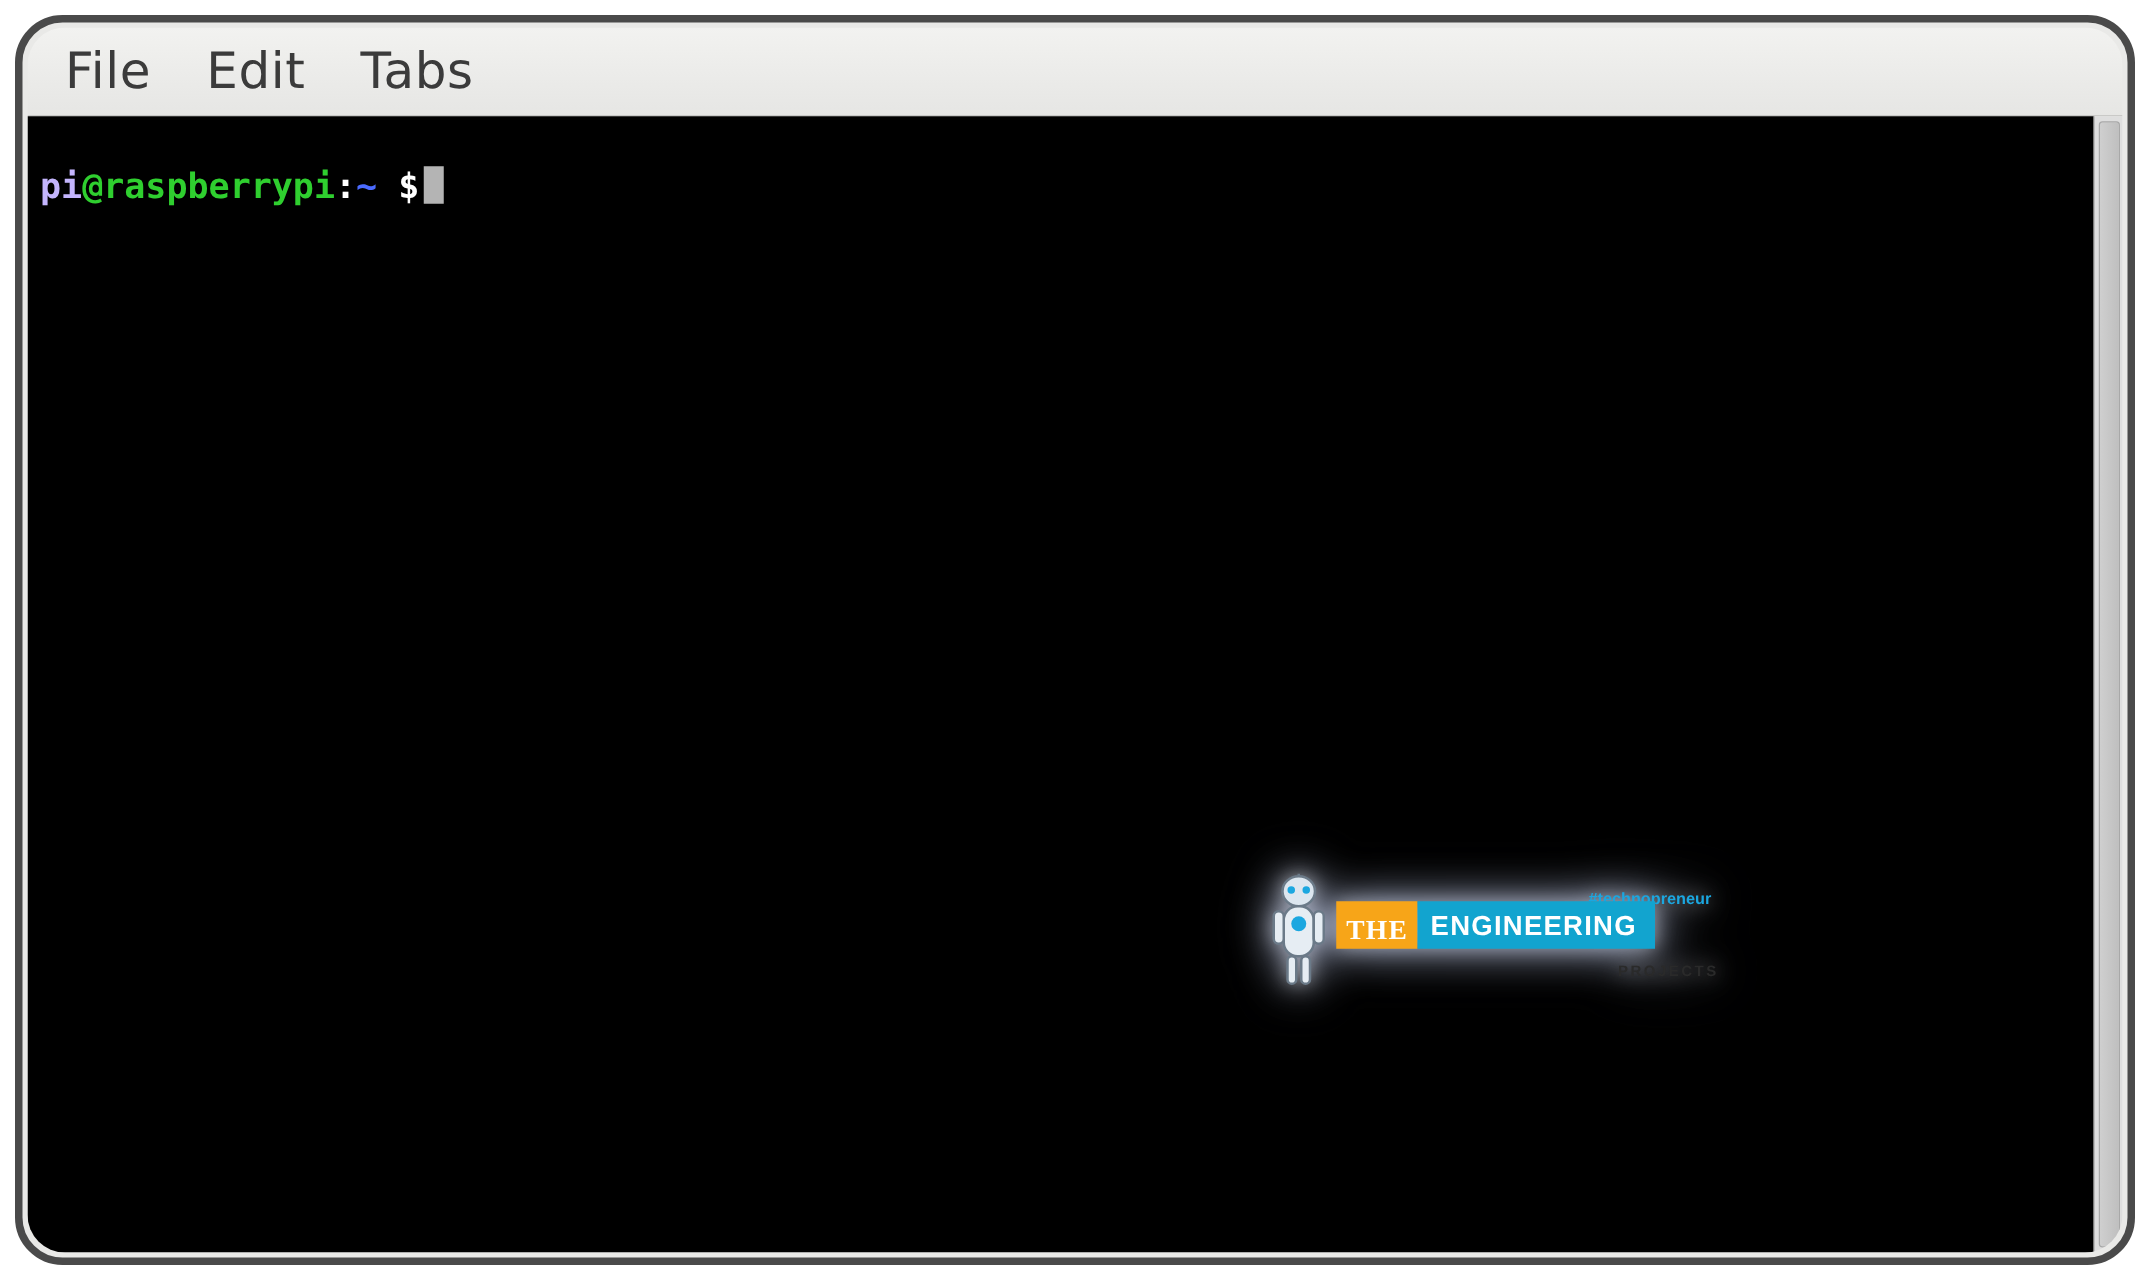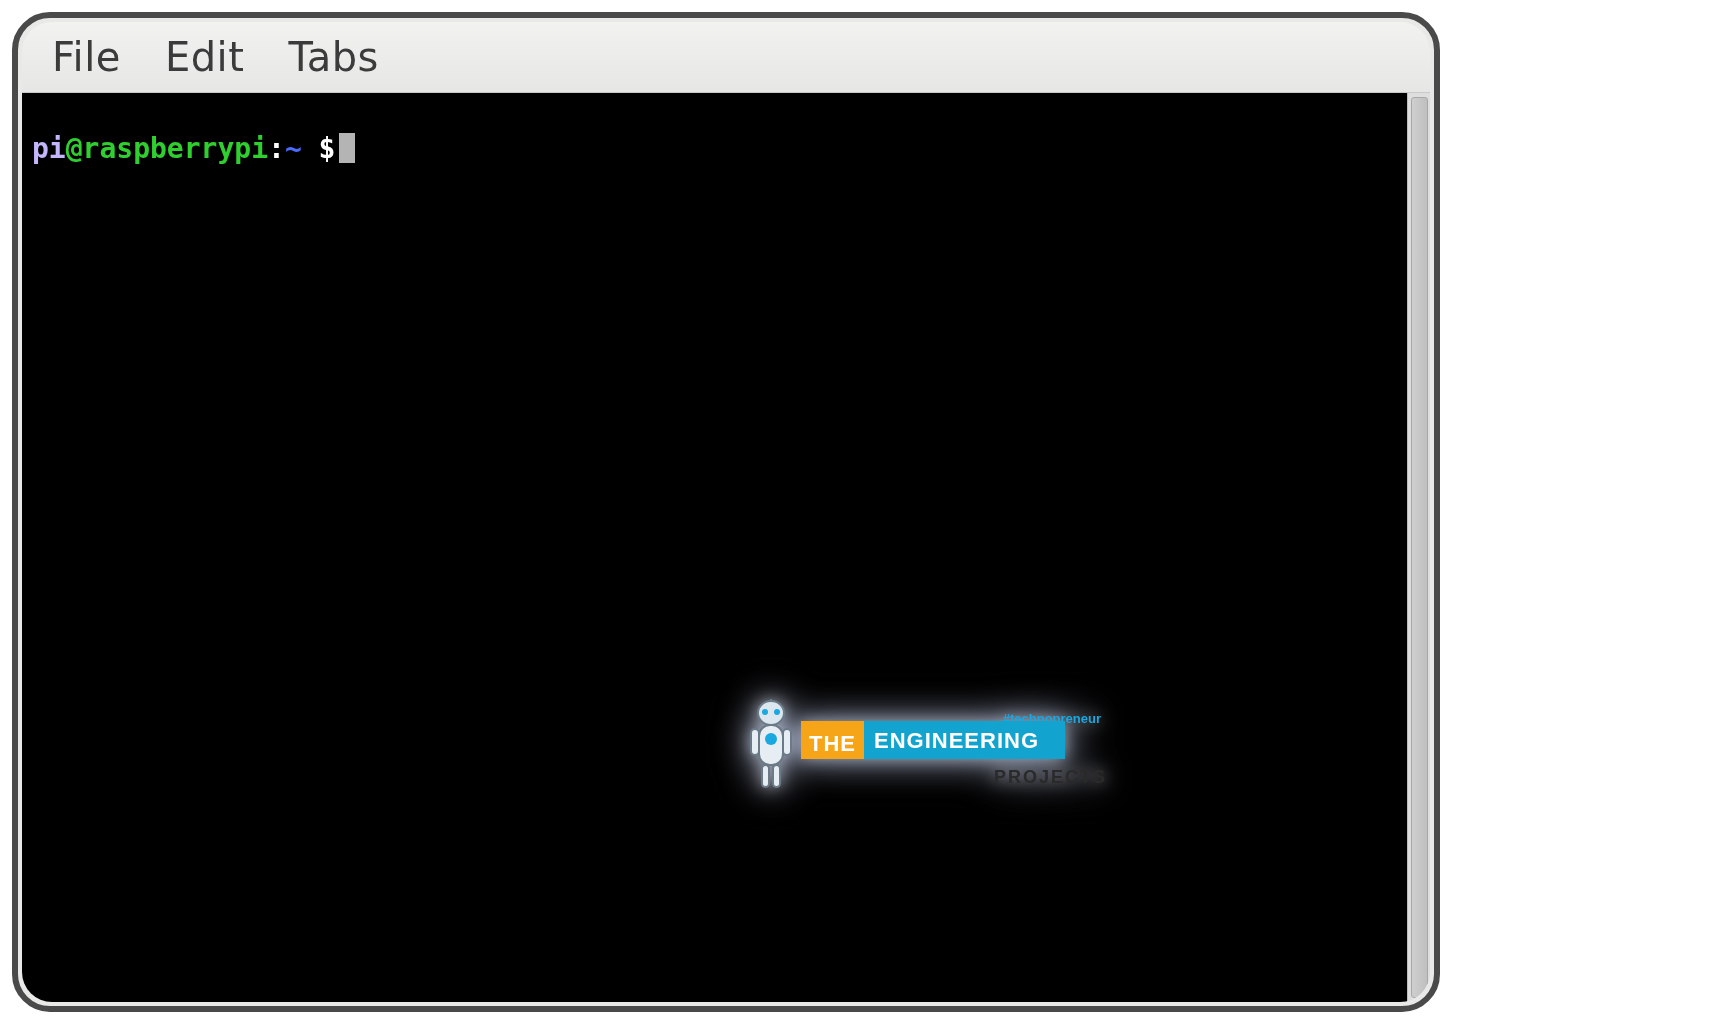--- a/index.html
+++ b/index.html
@@ -9,21 +9,21 @@
     height: 1024px;
     background: #ffffff;
     font-family: "DejaVu Sans", "Liberation Sans", Arial, sans-serif;
     overflow: hidden;
   }
 
   .window {
     position: absolute;
     left: 12px;
     top: 12px;
-    width: 1428px;
+    width: 1696px;
     height: 1000px;
     border: 6px solid #4a4a4a;
     border-radius: 38px;
     box-sizing: border-box;
     overflow: hidden;
     background: #e9e9e7;
   }
 
   .inner {
     position: absolute;
@@ -149,36 +149,37 @@
     font-weight: 800;
     letter-spacing: 1px;
   }
   .wm-the {
     background: #f7a518;
     color: #ffffff;
     font-size: 22px;
     padding: 12px 8px 4px 8px;
     display: flex;
     align-items: center;
+    font-family: Liberation Serif, serif;
   }
   .wm-eng {
     background: #12a4cf;
     color: #ffffff;
     font-size: 22px;
-    padding: 6px 26px 4px 10px;
+    padding: 6px 14px 4px 10px;
     display: flex;
     align-items: center;
   }
   .wm-projects {
     position: absolute;
     left: 14px;
     top: 54px;
     right: 0;
     text-align: right;
-    font-size: 18px;
+    font-size: 12px;
     font-weight: 800;
     letter-spacing: 2px;
     color: #2a2a2a;
     font-family: Arial, Helvetica, sans-serif;
   }
 </style>
 </head>
 <body>
 
 <div class="window">

